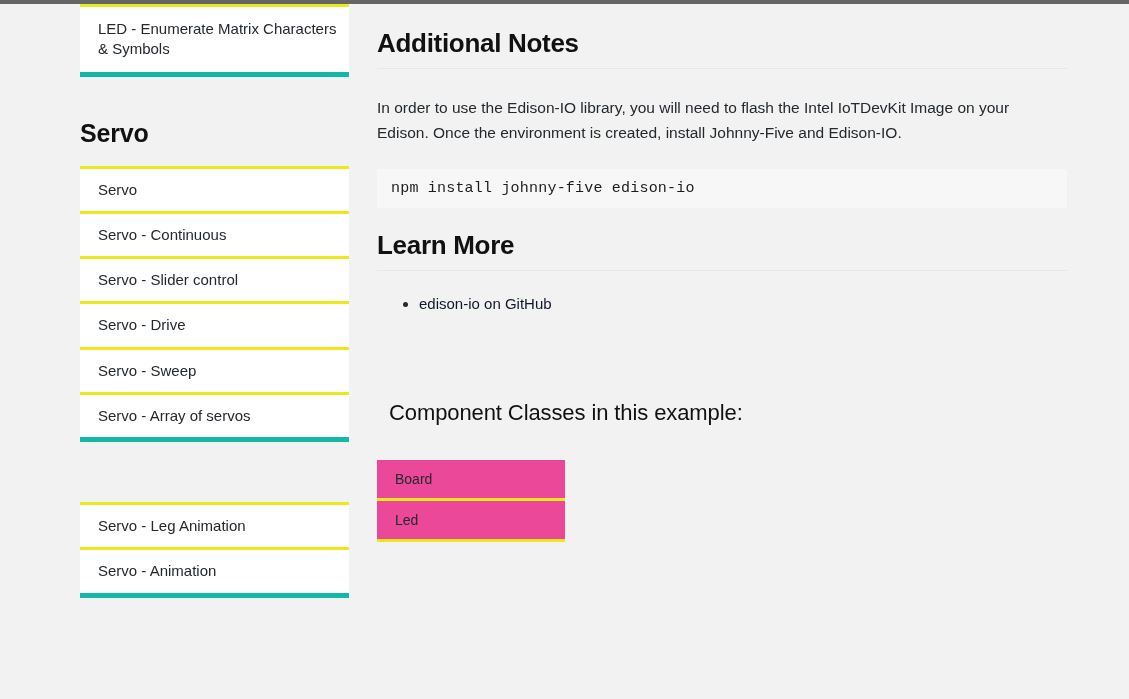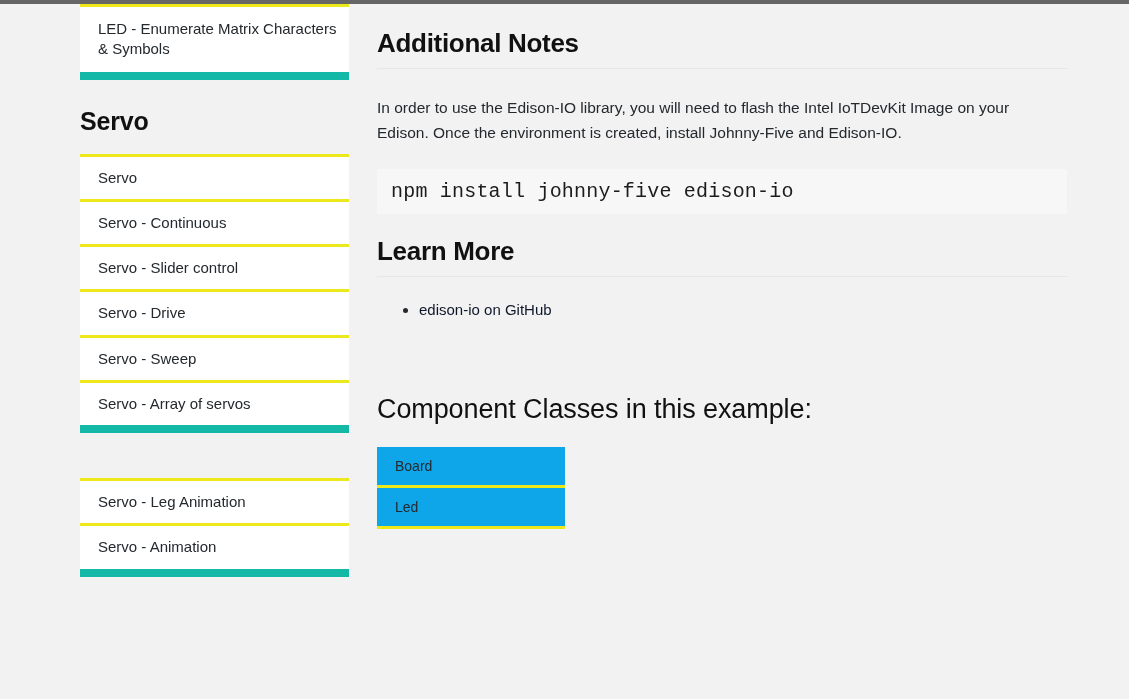--- a/index.html
+++ b/index.html
@@ -37,22 +37,22 @@
   .sidebar {
     position: absolute;
     left: 80px;
     top: 0;
     width: 269px;
   }
 
   .side-card {
     background: #eab308;
     border-top: 3px solid #ece81a;
-    border-bottom: 8px solid #14b8a6;
-    margin-bottom: 1px;
+    border-bottom: 5px solid #14b8a6;
+    margin-bottom: 16px;
   }
   .side-card.first-card {
     margin-top: 4px;
   }
 
   .side-item {
     position: relative;
     padding: 11px 0 11px 18px;
     font-size: 15px;
     line-height: 1.35;
@@ -109,21 +109,21 @@
     line-height: 1.62;
     color: #24292e;
     width: 670px;
     margin: 0;
   }
 
   .codeblock {
     background: #f7f7f7;
     padding: 11px 14px;
     font-family: "Liberation Mono", monospace;
-    font-size: 20px;
+    font-size: 15px;
     color: #1c1c1c;
     width: 690px;
     letter-spacing: 0.2px;
   }
 
   .bullet-list {
     margin: 0;
     padding: 0 0 0 42px;
     list-style: disc;
   }
@@ -134,39 +134,39 @@
   }
   .bullet-list li::marker { color: #24292e; }
   .link {
     color: #0f172a;
     text-decoration: none;
     cursor: pointer;
     font-size: 15px;
   }
 
   .h3 {
-    font-size: 27px;
+    font-size: 22px;
     font-weight: normal;
     color: #111111;
-    margin: 0;
+    margin: 12px;
     padding: 0;
     letter-spacing: -0.1px;
   }
 
   .classes-card {
     background: #ffffff;
     border-bottom: 3px solid #ece81a;
     width: 188px;
   }
   .class-item {
     padding: 11px 0 11px 18px;
     font-size: 14px;
     color: #24292e;
     border-bottom: 3px solid #ece81a;
-    background: #0ea5e9;
+    background: #ec4899;
     cursor: pointer;
   }
   .class-item:last-child { border-bottom: none; }
 </style>
 </head>
 <body>
 
 <div class="page">
 
   <div class="top-edge"></div>

